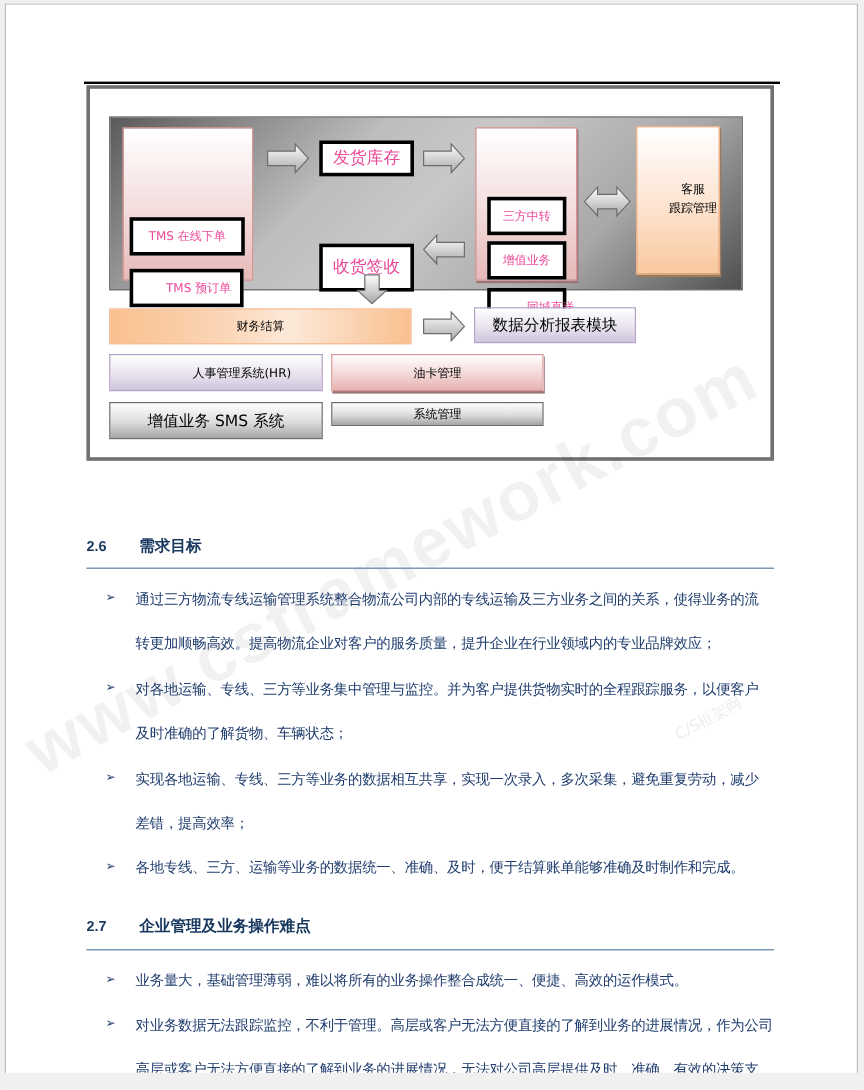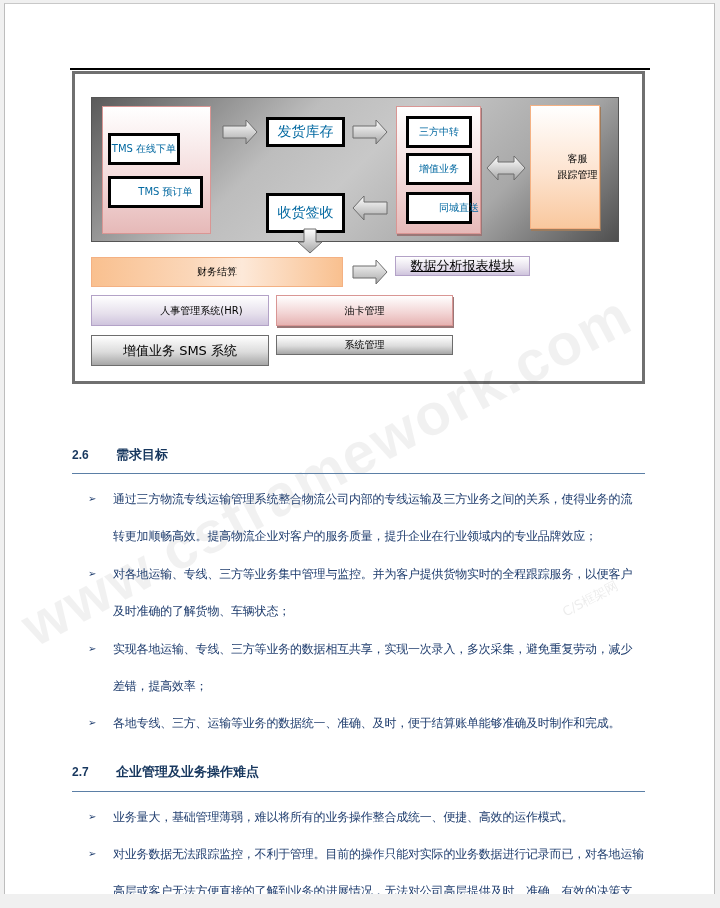--- a/index.html
+++ b/index.html
@@ -28,23 +28,23 @@
     background: linear-gradient(180deg, #ffffff 0%, #f4dcdc 55%, #e6b9b8 100%);
   }
   .orange-box {
     position: absolute; border: 1px solid #f4b183;
     background: linear-gradient(180deg, #ffffff 0%, #fde3cf 55%, #f9c89e 100%);
     box-shadow: 1px 2px 0 #9c7b5d;
   }
   .black-box {
     position: absolute; border: 3px solid #000; background: #fff;
     display: flex; align-items: center; justify-content: center;
-    color: #0369a1; white-space: nowrap;
-  }
-  .sm { font-size: 10px; }
+    color: #ec4899; white-space: nowrap;
+  }
+  .sm { font-size: 10px; margin-top: 48px; }
   .lg { font-size: 14px; }
 
   .arrow { position: absolute; }
 
   .cs-box {
     position: absolute; display: flex; align-items: center; justify-content: center;
     flex-direction: column; font-size: 10px; color: #000; line-height: 16px; padding-left: 25px;
   }
   .row-box {
     position: absolute; display: flex; align-items: center; justify-content: center;
@@ -84,38 +84,38 @@
 
 <div class="page"></div>
 <div class="bottom-gray"></div>
 
 <div class="top-rule"></div>
 
 <div class="figure-frame"></div>
 <div class="grey-panel"></div>
 
 <div class="pink-box" style="left:102px;top:106px;width:109px;height:128px;"></div>
-<div class="black-box sm" style="left:108px;top:133px;width:72px;height:32px;">TMS 在线下单</div>
+<div class="black-box sm" style="left:108px;top:133px;width:96px;height:32px;">TMS 在线下单</div>
 <div class="black-box sm" style="left:108px;top:176px;width:95px;height:32px;padding-left:20px;">TMS  预订单</div>
 
 <svg class="arrow" style="left:222px;top:119px;" width="36" height="26">
   <defs>
       <linearGradient id="ga" x1="0" y1="0" x2="0" y2="1">
         <stop offset="0" stop-color="#ffffff"></stop>
         <stop offset="1" stop-color="#a8a8a8"></stop>
       </linearGradient>
     </defs>
   <polygon points="1,7 24,7 24,1 35,13 24,25 24,19 1,19" fill="url(#ga)" stroke="#6d6d6d" stroke-width="1"></polygon>
 </svg>
 <div class="black-box lg" style="left:266px;top:117px;width:79px;height:30px;">发货库存</div>
 <svg class="arrow" style="left:352px;top:119px;" width="36" height="26">
   <polygon points="1,7 24,7 24,1 35,13 24,25 24,19 1,19" fill="url(#ga)" stroke="#6d6d6d" stroke-width="1"></polygon>
 </svg>
 
-<div class="black-box lg" style="left:266px;top:193px;width:79px;height:40px;">收货签收</div>
+<div class="black-box lg" style="left:266px;top:203px;width:79px;height:40px;">收货签收</div>
 <svg class="arrow" style="left:352px;top:195px;" width="36" height="26">
   <polygon points="35,7 12,7 12,1 1,13 12,25 12,19 35,19" fill="url(#ga)" stroke="#6d6d6d" stroke-width="1"></polygon>
 </svg>
 <svg class="arrow" style="left:297px;top:228px;" width="26" height="26">
   <polygon points="7,1 19,1 19,14 25,14 13,25 1,14 7,14" fill="url(#ga)" stroke="#6d6d6d" stroke-width="1"></polygon>
 </svg>
 
 <div class="pink-box" style="left:396px;top:106px;width:85px;height:128px;box-shadow:1px 2px 0 #9a7777;"></div>
 <div class="black-box sm" style="left:406px;top:116px;width:66px;height:32px;">三方中转</div>
 <div class="black-box sm" style="left:406px;top:153px;width:66px;height:32px;">增值业务</div>
@@ -127,21 +127,21 @@
 
 <div class="orange-box cs-box" style="left:530px;top:105px;width:70px;height:124px;">
   <span>客服</span>
   <span>跟踪管理</span>
 </div>
 
 <div class="row-box fin" style="left:91px;top:257px;width:252px;height:30px;">财务结算</div>
 <svg class="arrow" style="left:352px;top:259px;" width="36" height="26">
   <polygon points="1,7 24,7 24,1 35,13 24,25 24,19 1,19" fill="url(#ga)" stroke="#6d6d6d" stroke-width="1"></polygon>
 </svg>
-<div class="row-box purple" style="left:395px;top:256px;width:135px;height:20px;font-size:13px;text-decoration:underline;">数据分析报表模块</div>
+<div class="row-box purple" style="left:395px;top:256px;width:135px;height:30px;font-size:13px;">数据分析报表模块</div>
 
 <div class="row-box purple" style="left:91px;top:295px;width:178px;height:31px;font-size:10px;padding-left:43px;">人事管理系统(HR)</div>
 <div class="row-box pinkrow" style="left:276px;top:295px;width:177px;height:31px;">油卡管理</div>
 
 <div class="row-box greyrow" style="left:91px;top:335px;width:178px;height:31px;font-size:13px;">增值业务  SMS 系统</div>
 <div class="row-box greyrow" style="left:276px;top:335px;width:177px;height:20px;font-size:10px;">系统管理</div>
 
 <div class="watermark">www.csframework.com</div>
 <div class="watermark2">C/S框架网</div>
 
@@ -186,17 +186,17 @@
 </div>
 <div class="hrule" style="top:791px;"></div>
 
 <div class="bullet-line" style="top:809px;">
   <span class="bul">➢</span>
   <span class="txt">业务量大，基础管理薄弱，难以将所有的业务操作整合成统一、便捷、高效的运作模式。</span>
 </div>
 
 <div class="bullet-line" style="top:846px;">
   <span class="bul">➢</span>
-  <span class="txt">对业务数据无法跟踪监控，不利于管理。目前的操作只能对实际的业务数据进行记录而已，对各地运输</span>
+  <span class="txt">对业务数据无法跟踪监控，不利于管理。高层或客户无法方便直接的了解到业务的进展情况，作为公司</span>
 </div>
 <div class="bullet-line" style="top:883px;height:11px;overflow:hidden;">
   <span class="txt">高层或客户无法方便直接的了解到业务的进展情况，无法对公司高层提供及时、准确、有效的决策支</span>
 </div>
 
 </body></html>

